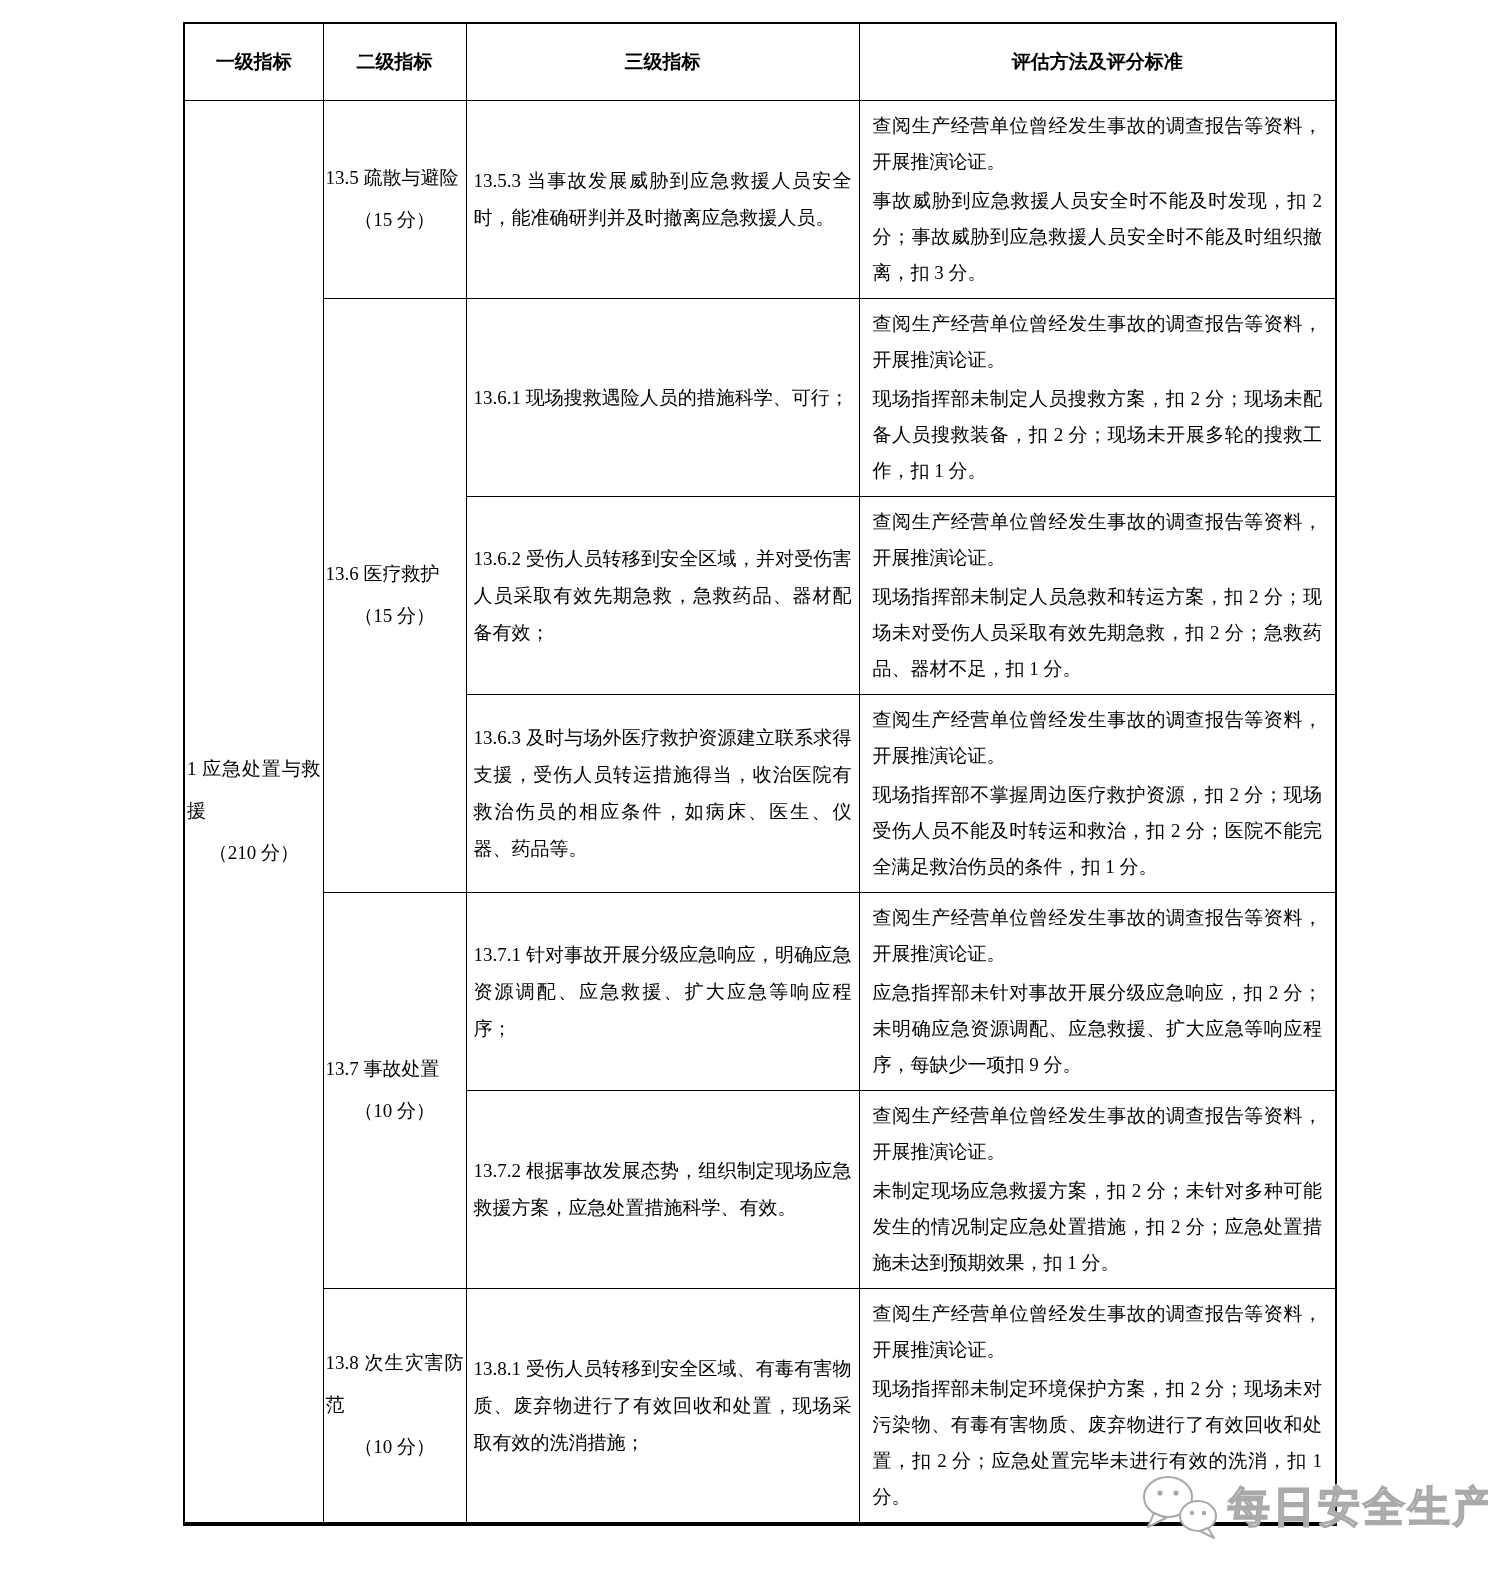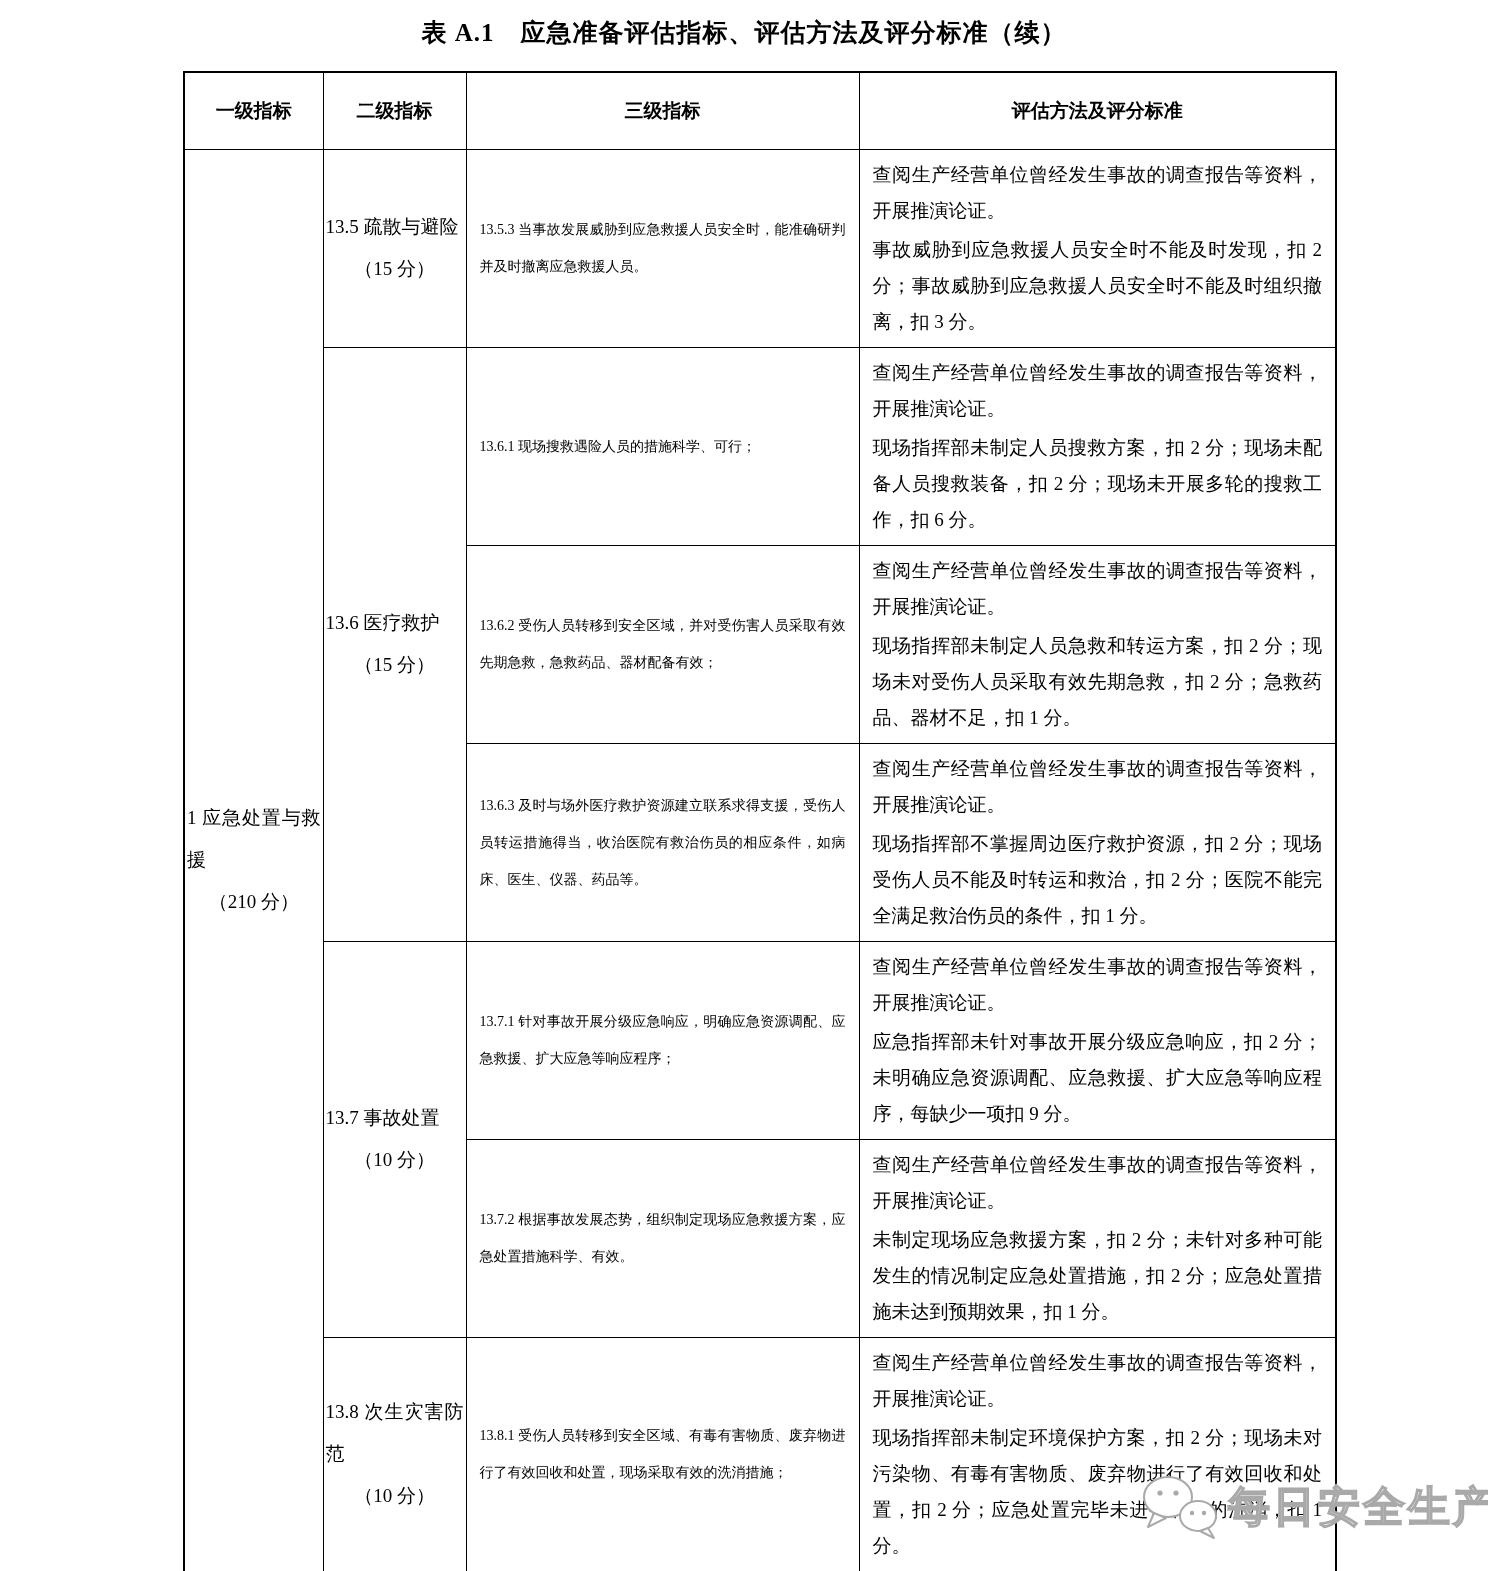--- a/index.html
+++ b/index.html
@@ -24,22 +24,22 @@
     padding:0 4px;
     margin-left:33px;
   }
   .col1{width:139px;} .col2{width:143px;} .col3{width:393px;} .col4{width:477px;}
   td.lv-cell{
     vertical-align:middle;padding:0 2px;line-height:42px;font-size:19px;
   }
   .lv-name{text-align:justify;}
   .lv-score{text-align:center;}
   td.third-cell{
-    vertical-align:middle;padding:6px 13px;line-height:37px;
-    text-align:justify;font-size:14px;
+    vertical-align:middle;padding:6px 7px;line-height:37px;
+    text-align:justify;font-size:19px;
   }
   td.method-cell{
     vertical-align:top;padding:7px 13px 4px 13px;line-height:36px;
     text-align:justify;font-size:19px;
   }
   td.method-cell p{margin:0 0 3px 0;}
   .watermark{
     position:absolute;left:1138px;top:1472px;z-index:5;
     display:flex;align-items:center;gap:4px;
   }
@@ -47,21 +47,20 @@
     font-family:"Liberation Sans","DejaVu Sans",sans-serif;
     font-size:42px;font-weight:bold;color:#ffffff;
     -webkit-text-stroke:1.5px #a9a9a9;letter-spacing:3px;white-space:nowrap;
   }
 </style>
 </head>
 <body>
 
 <div>
 
-  <div class="doc-title">表 A.1　应急准备评估指标、评估方法及评分标准（续）</div>
 
   <table class="eval-table">
     <colgroup>
       <col class="col1">
         <col class="col2">
         <col class="col3">
         <col class="col4">
     </colgroup>
     <thead>
       <tr style="height:77px;">
@@ -90,21 +89,21 @@
       </tr>
 
       <tr style="height:195px;">
         <td class="lv-cell" rowspan="3">
           <div class="lv-name">13.6 医疗救护</div>
           <div class="lv-score">（15 分）</div>
         </td>
         <td class="third-cell">13.6.1 现场搜救遇险人员的措施科学、可行；</td>
         <td class="method-cell">
           <p>查阅生产经营单位曾经发生事故的调查报告等资料，开展推演论证。</p>
-          <p>现场指挥部未制定人员搜救方案，扣 2 分；现场未配备人员搜救装备，扣 2 分；现场未开展多轮的搜救工作，扣 6 分。</p>
+          <p>现场指挥部未制定人员搜救方案，扣 2 分；现场未配备人员搜救装备，扣 2 分；现场未开展多轮的搜救工作，扣 1 分。</p>
         </td>
       </tr>
 
       <tr style="height:198px;">
         <td class="third-cell">13.6.2 受伤人员转移到安全区域，并对受伤害人员采取有效先期急救，急救药品、器材配备有效；</td>
         <td class="method-cell">
           <p>查阅生产经营单位曾经发生事故的调查报告等资料，开展推演论证。</p>
           <p>现场指挥部未制定人员急救和转运方案，扣 2 分；现场未对受伤人员采取有效先期急救，扣 2 分；急救药品、器材不足，扣 1 分。</p>
         </td>
       </tr>

